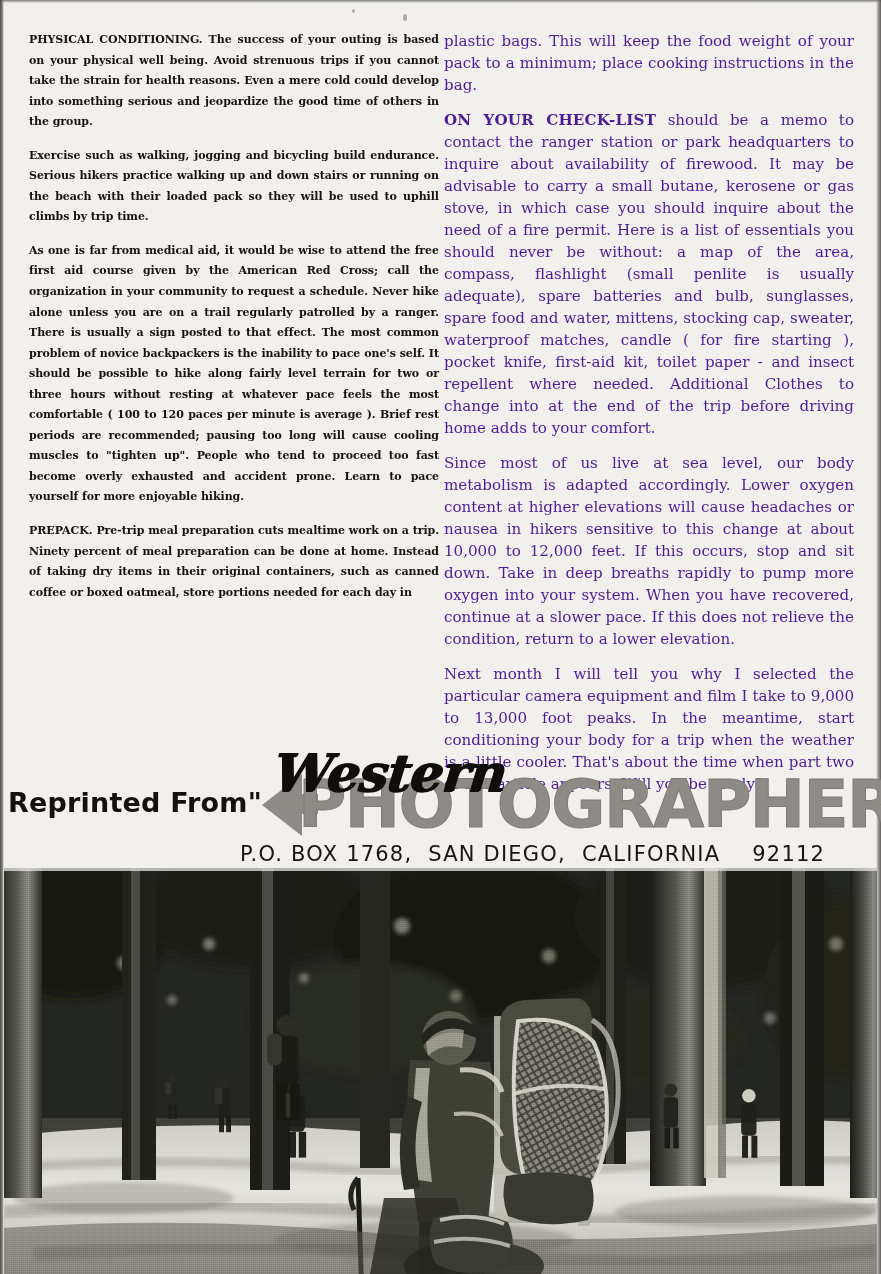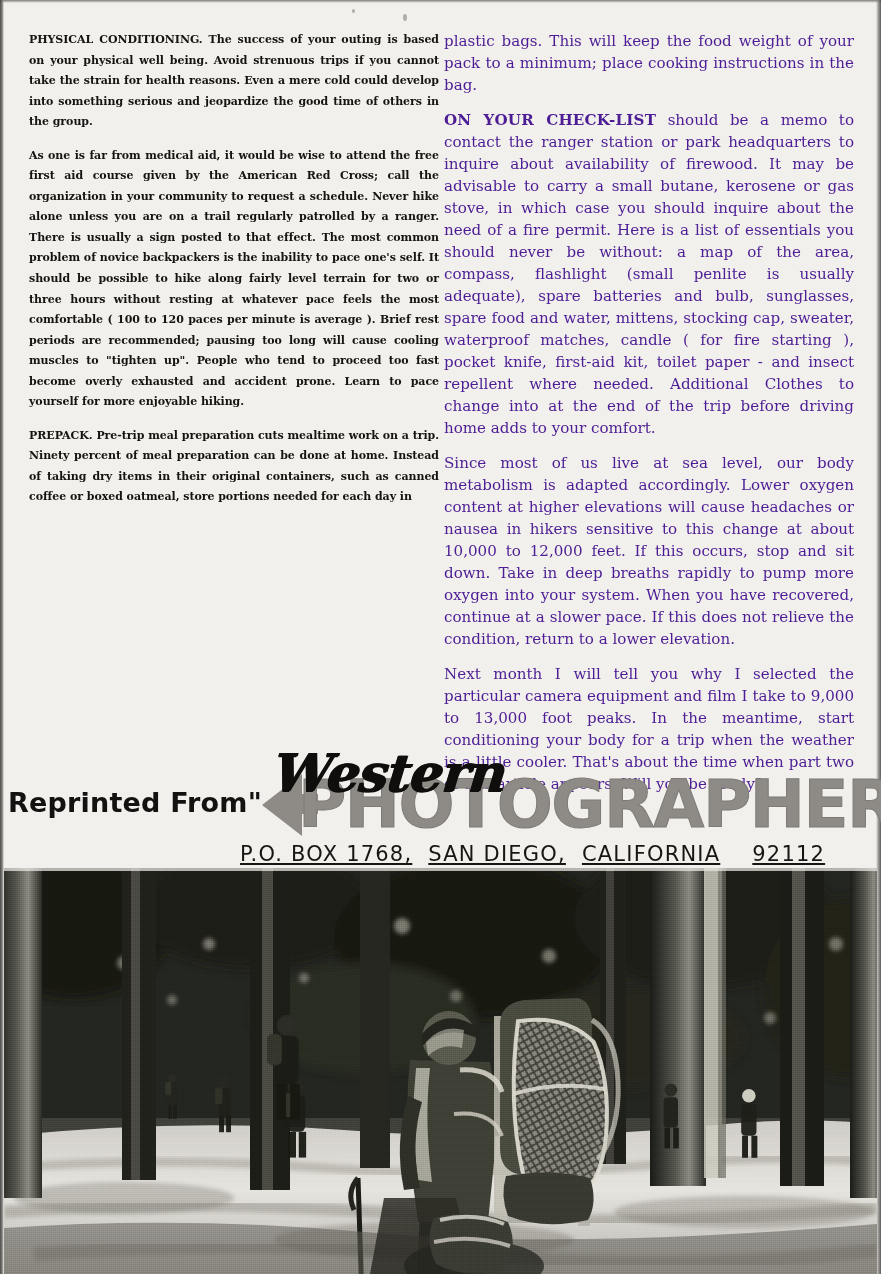--- a/index.html
+++ b/index.html
@@ -142,21 +142,20 @@
   .addr {
     position: absolute;
     left: 240px; top: 842px;
     width: 641px;
     font-family: "DejaVu Sans", "Liberation Sans", sans-serif;
     font-size: 21px;
     font-weight: 400;
     color: #181614;
     letter-spacing: 1.2px;
     white-space: nowrap;
-    text-decoration: underline;
   }
   .addr .gap { display: inline-block; width: 16px; }
 
   
   .photo {
     position: absolute;
     left: 4px; top: 868px;
     width: 873px;
     height: 406px;
     overflow: hidden;
@@ -185,20 +184,21 @@
   <div class="edge-top"></div>
   <div class="edge-left"></div>
   <div class="edge-right"></div>
   <div class="speck" style="left:403px;top:14px;width:4px;height:7px;"></div>
   <div class="speck" style="left:352px;top:9px;width:3px;height:4px;"></div>
 
   <div class="columns">
 
     <div class="col col-left">
       <p><span class="lead">PHYSICAL CONDITIONING.</span><span>  The success of your outing is based on your physical well being.  Avoid strenuous trips if you cannot take the strain for health reasons.  Even a mere cold could develop into something serious and jeopardize the good time of others in the group.</span></p>
+      <p><span>Exercise such as walking, jogging and bicycling build endurance.  Serious hikers practice walking up and down stairs or running on the beach with their loaded pack so they will be used to uphill climbs by trip time.</span></p>
       <p><span>As one is far from medical aid, it would be wise to attend the free first aid course given by the American Red Cross; call the organization in your community to request a schedule.  Never hike alone unless you are on a trail regularly patrolled by a ranger.  There is usually a sign posted to that effect.  The most common problem of novice backpackers is the inability to pace one's self.  It should be possible to hike along fairly level terrain for two or three hours without resting at whatever pace feels the most comfortable ( 100 to 120 paces per minute is average ).  Brief rest periods are recommended; pausing too long will cause cooling muscles to "tighten up".  People who tend to proceed too fast become overly exhausted and accident prone.  Learn to pace yourself for more enjoyable hiking.</span></p>
       <p><span class="lead">PREPACK.</span><span>  Pre-trip meal preparation cuts mealtime work on a trip.  Ninety percent of meal preparation can be done at home.  Instead of taking dry items in their original containers, such as canned coffee or boxed oatmeal, store portions needed for each day in</span></p>
     </div>
 
     <div class="col col-right">
       <p><span>plastic bags.  This will keep the food weight of your pack to a minimum; place cooking instructions in the bag.</span></p>
       <p><span class="lead">ON YOUR CHECK-LIST</span><span> should be a memo to contact the ranger station or park headquarters to inquire about availability of firewood. It may be advisable to carry a small butane, kerosene or gas stove, in which case you should inquire about the need of a fire permit. Here is a list of essentials you should never be without: a map of the area, compass, flashlight (small penlite is usually adequate), spare batteries and bulb, sunglasses, spare food and water, mittens, stocking cap, sweater, waterproof matches, candle ( for fire starting ), pocket knife, first-aid kit, toilet paper - and insect repellent where needed.  Additional Clothes to change into at the end of the trip before driving home adds to your comfort.</span></p>
       <p><span>Since most of us live at sea level, our body metabolism is adapted accordingly.  Lower oxygen content at higher elevations will cause headaches or nausea in hikers sensitive to this change at about 10,000 to 12,000 feet.  If this occurs, stop and sit down.  Take in deep breaths rapidly to pump more oxygen into your system. When you have recovered,  continue at a slower pace.  If this does not relieve the condition, return to a lower elevation.</span></p>
       <p><span>Next month I will tell you why I selected the particular camera equipment and film I take to 9,000 to 13,000 foot peaks.  In the meantime, start conditioning your body for a trip when the weather is a little cooler.  That's about the time when part two of this article appears.  Will you be ready?</span></p>
     </div>

